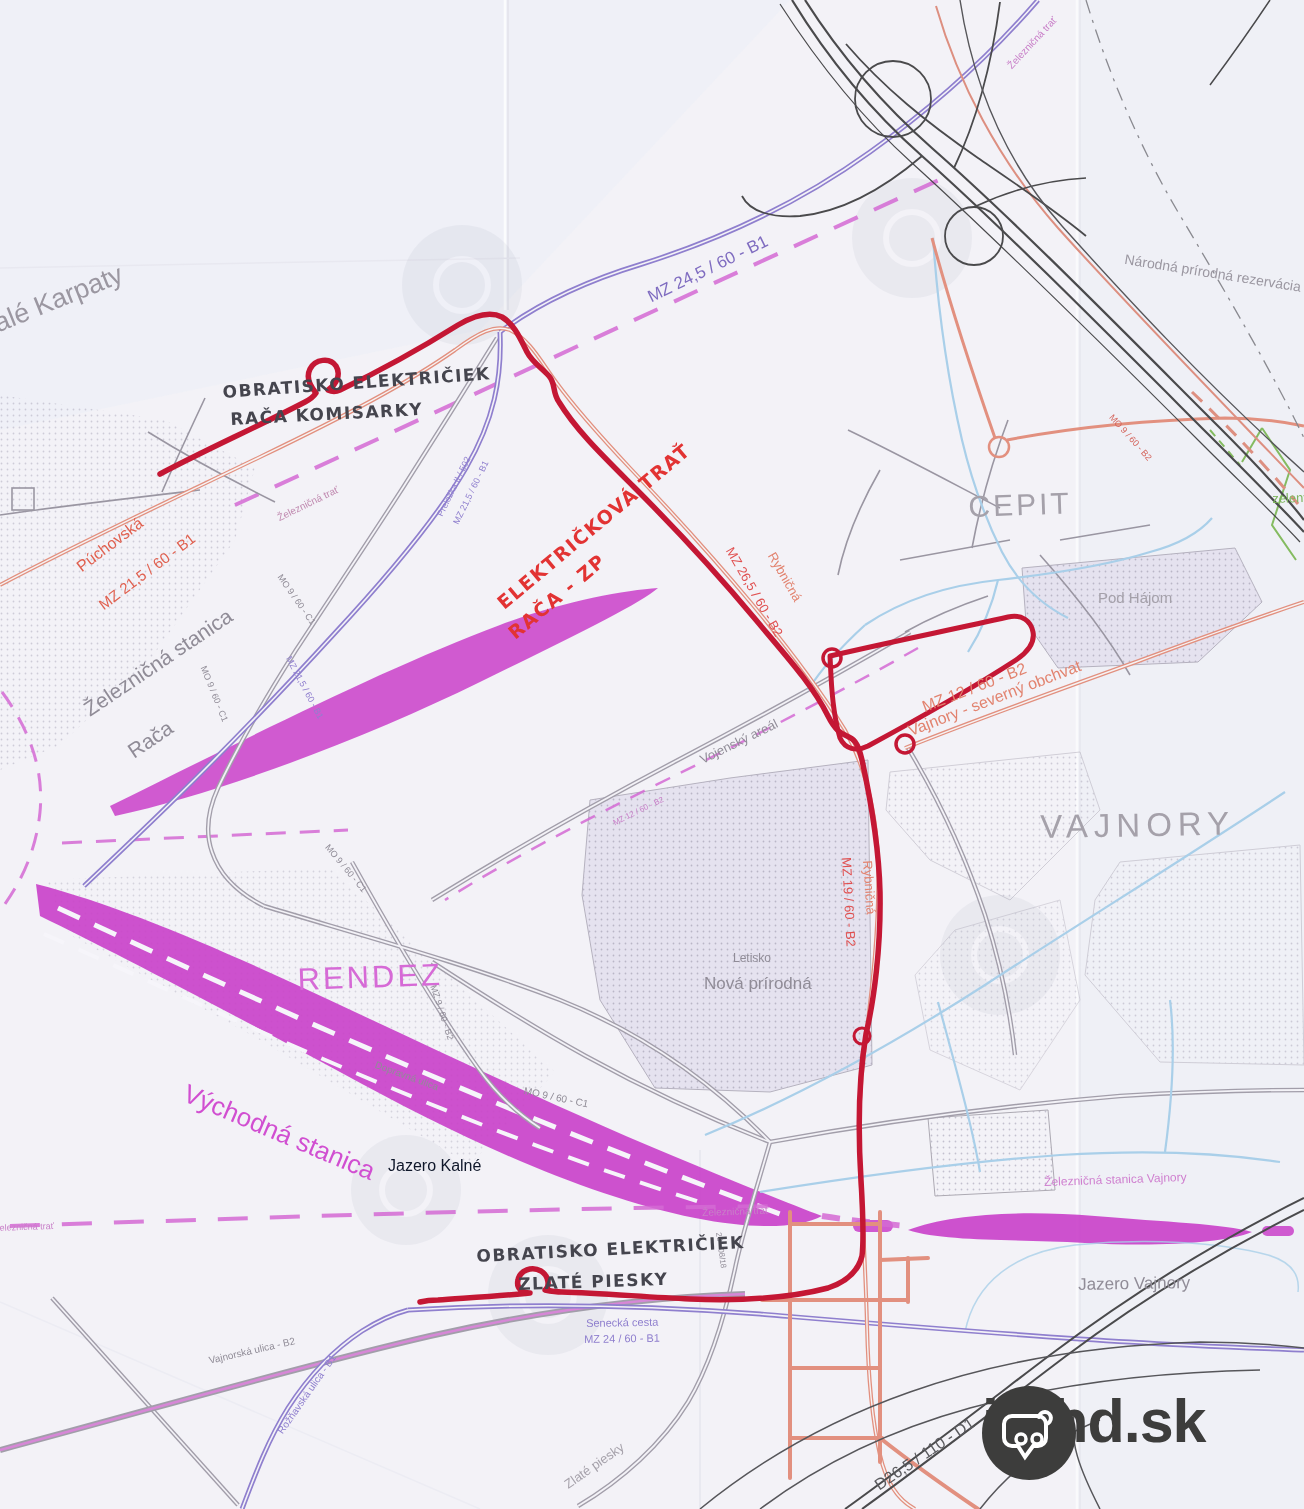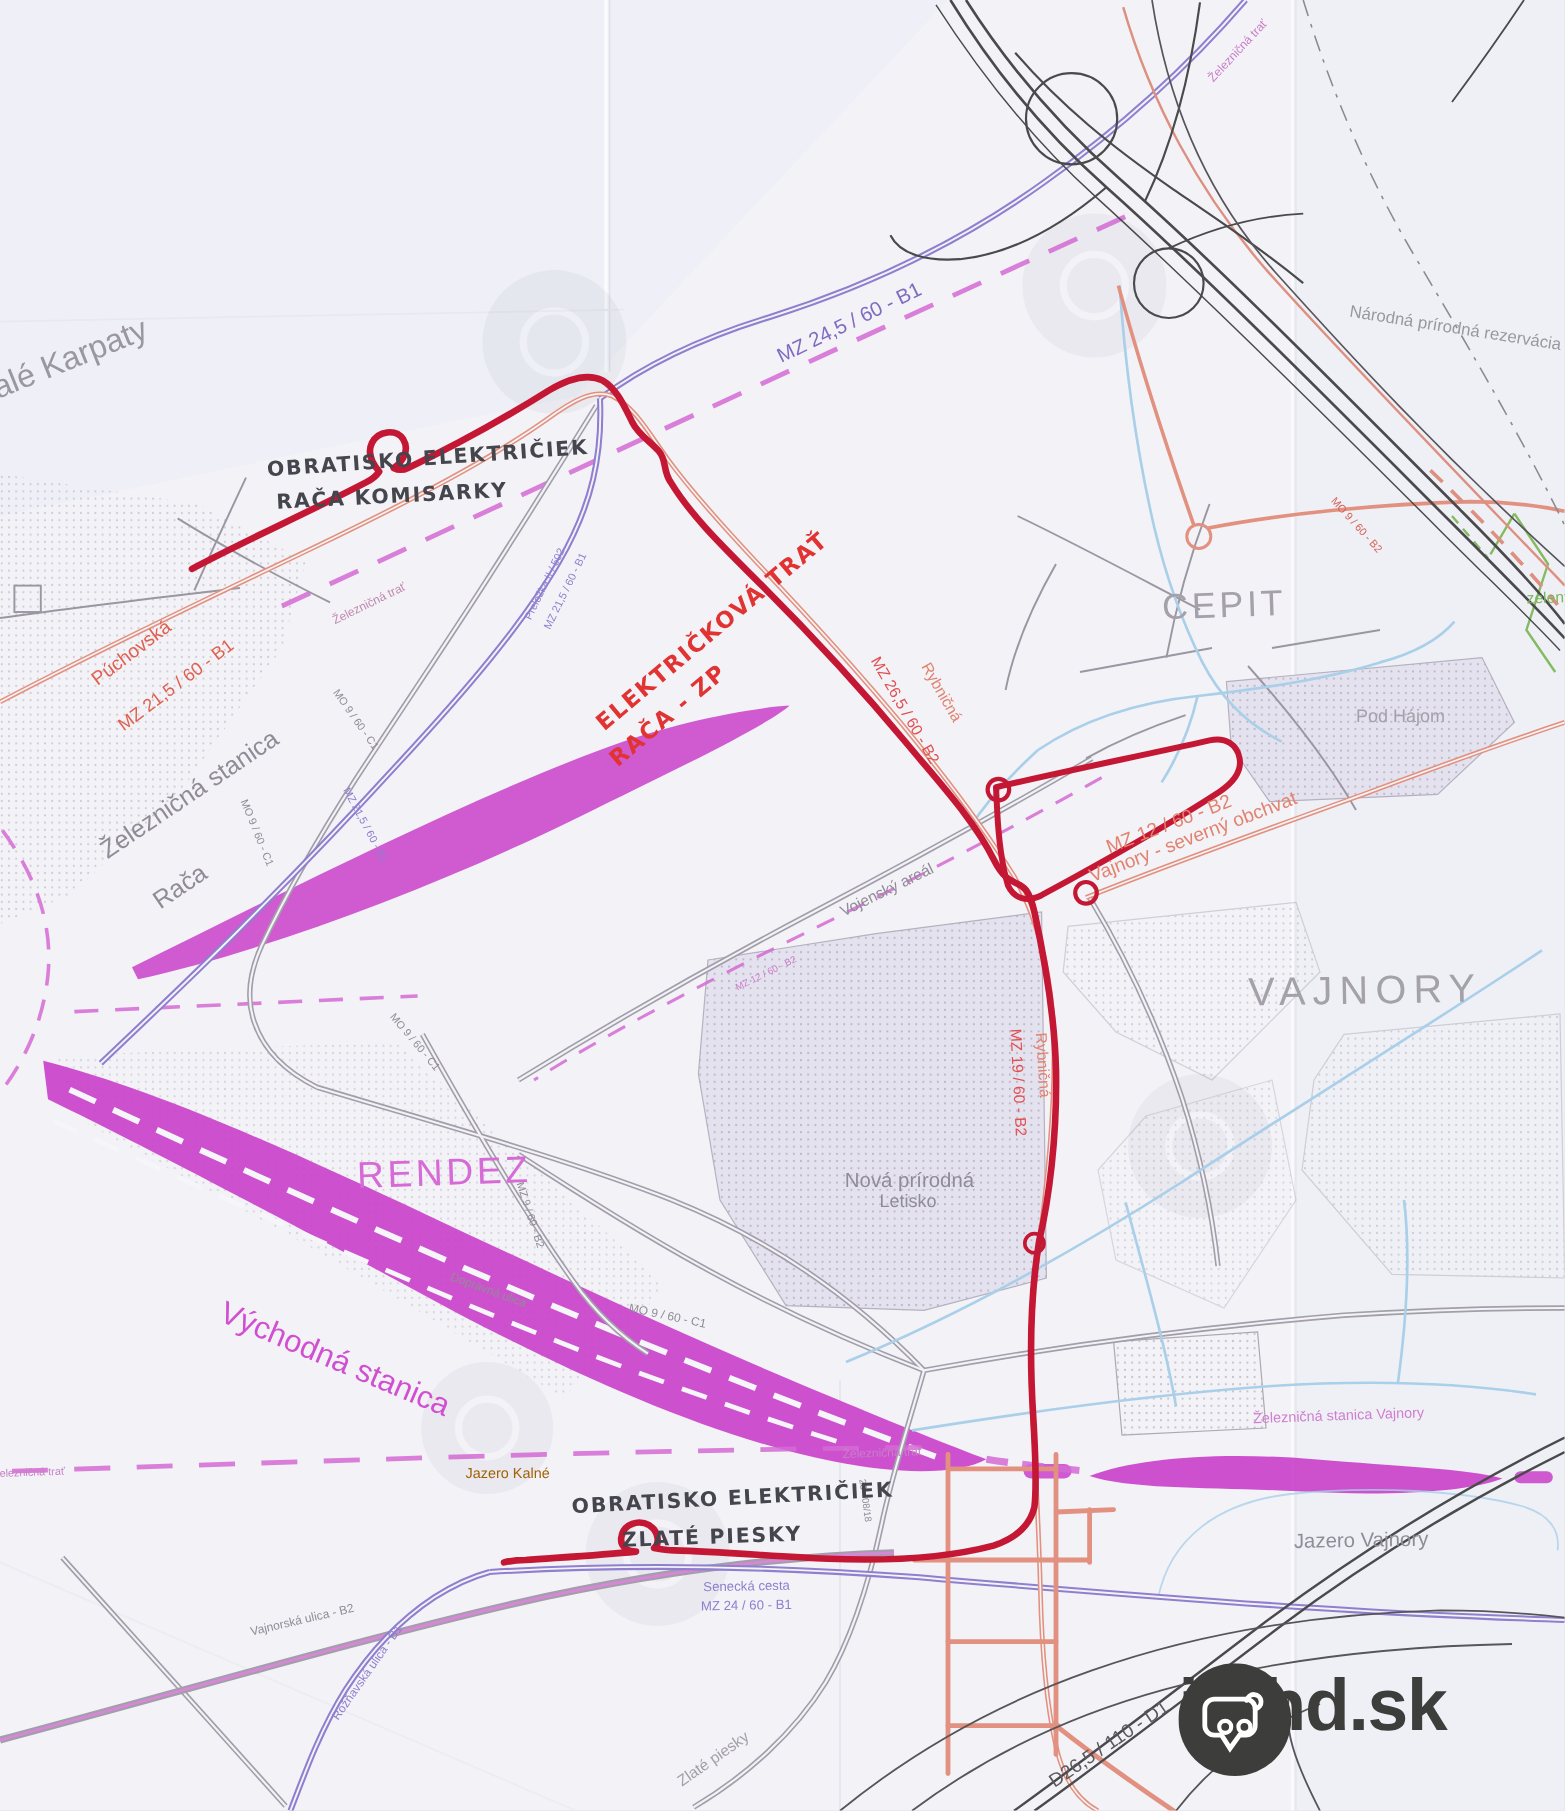--- a/index.html
+++ b/index.html
@@ -252,53 +252,53 @@
       <div class="lbl " style="left: 96px; top: 600px; font-size: 15px; color: rgb(224, 96, 79); transform: rotate(-37deg);">MZ 21,5 / 60 - B1</div>
       <div class="lbl " style="left: 276px; top: 514px; font-size: 10px; color: rgb(192, 138, 176); transform: rotate(-26deg);">Železničná trať</div>
       <div class="lbl " style="left: 436px; top: 514px; font-size: 9px; color: rgb(143, 127, 206); transform: rotate(-64deg);">Preložka II / 502</div>
       <div class="lbl " style="left: 452px; top: 522px; font-size: 9px; color: rgb(143, 127, 206); transform: rotate(-64deg);">MZ 21,5 / 60 - B1</div>
       <div class="lbl " style="left: 80px; top: 702px; font-size: 21px; color: rgb(144, 140, 151); transform: rotate(-34deg);">Železničná stanica</div>
       <div class="lbl " style="left: 124px; top: 744px; font-size: 21px; color: rgb(144, 140, 151); transform: rotate(-34deg);">Rača</div>
       <div class="lbl " style="left: 283px; top: 573px; font-size: 9px; color: rgb(144, 140, 151); transform: rotate(55deg);">MO 9 / 60 - C1</div>
       <div class="lbl " style="left: 207px; top: 665px; font-size: 9px; color: rgb(144, 140, 151); transform: rotate(68deg);">MO 9 / 60 - C1</div>
       <div class="lbl " style="left: 292px; top: 655px; font-size: 9px; color: rgb(143, 127, 206); transform: rotate(62deg);">MZ 21,5 / 60 - B1</div>
       <div class="lbl " style="left: 968px; top: 492px; font-size: 30px; color: rgb(165, 161, 170); letter-spacing: 3px; transform: rotate(-2deg);">CEPIT</div>
-      <div class="lbl " style="left: 1098px; top: 590px; font-size: 15px; color: rgb(165, 161, 170); transform: rotate(0deg); margin-left: 32px;">Pod Hájom</div>
+      <div class="lbl " style="left: 1098px; top: 590px; font-size: 15px; color: rgb(165, 161, 170); transform: rotate(0deg);">Pod Hájom</div>
       <div class="lbl " style="left: 1114px; top: 413px; font-size: 9px; color: rgb(212, 99, 90); transform: rotate(48deg);">MO 9 / 60 - B2</div>
       <div class="lbl " style="left: 1272px; top: 492px; font-size: 13px; color: rgb(124, 181, 92); transform: rotate(-2deg);">zelený</div>
       <div class="lbl " style="left: 920px; top: 700px; font-size: 16px; color: rgb(226, 131, 111); transform: rotate(-21deg);">MZ 12 / 60 - B2</div>
       <div class="lbl " style="left: 906px; top: 724px; font-size: 16px; color: rgb(226, 131, 111); transform: rotate(-21deg);">Vajnory - severný obchvat</div>
       <div class="lbl " style="left: 1040px; top: 810px; font-size: 33px; color: rgb(165, 161, 170); letter-spacing: 6px; transform: rotate(-1deg);">VAJNORY</div>
       <div class="lbl " style="left: 735px; top: 545px; font-size: 13px; color: rgb(224, 80, 80); transform: rotate(60deg);">MZ 26,5 / 60 - B2</div>
       <div class="lbl " style="left: 777px; top: 550px; font-size: 13px; color: rgb(226, 131, 111); transform: rotate(60deg);">Rybničná</div>
       <div class="lbl " style="left: 853px; top: 857px; font-size: 13px; color: rgb(224, 80, 80); transform: rotate(87deg);">MZ 19 / 60 - B2</div>
       <div class="lbl " style="left: 874px; top: 860px; font-size: 13px; color: rgb(226, 131, 111); transform: rotate(86deg);">Rybničná</div>
       <div class="lbl " style="left: 297px; top: 964px; font-size: 31px; color: rgb(214, 106, 214); letter-spacing: 3px; transform: rotate(-2deg);">RENDEZ</div>
       <div class="lbl " style="left: 437px; top: 984px; font-size: 9px; color: rgb(144, 140, 151); transform: rotate(72deg);">MZ 9 / 60 - B2</div>
       <div class="lbl " style="left: 377px; top: 1060px; font-size: 10px; color: rgb(144, 140, 151); transform: rotate(20deg);">Dopravná ulica</div>
       <div class="lbl " style="left: 330px; top: 843px; font-size: 9px; color: rgb(144, 140, 151); transform: rotate(50deg);">MO 9 / 60 - C1</div>
       <div class="lbl " style="left: 525px; top: 1086px; font-size: 10px; color: rgb(144, 140, 151); transform: rotate(12deg);">MO 9 / 60 - C1</div>
       <div class="lbl " style="left: 190px; top: 1080px; font-size: 26px; color: rgb(209, 79, 209); transform: rotate(23deg);">Východná stanica</div>
-      <div class="lbl " style="left: 388px; top: 1222px; font-size: 12px; color: #a16207; transform: rotate(0deg);">Jazero Kalné</div>
+      <div class="lbl " style="left: 388px; top: 1158px; font-size: 16px; color: #0f172a; transform: rotate(0deg);">Jazero Kalné</div>
       <div class="lbl " style="left: -6px; top: 1224px; font-size: 9px; color: rgb(200, 127, 200); transform: rotate(-2deg);">Železničná trať</div>
       <div class="lbl " style="left: 702px; top: 1208px; font-size: 10px; color: rgb(200, 127, 200); transform: rotate(-2deg);">Železničná trať</div>
       <div class="lbl " style="left: 722px; top: 1232px; font-size: 8px; color: rgb(144, 140, 151); transform: rotate(82deg);">28 - 08/18</div>
       <div class="lbl hand" style="left: 476px; top: 1248px; font-size: 17px; transform: rotate(-3deg);">OBRATISKO ELEKTRIČIEK</div>
       <div class="lbl hand" style="left: 518px; top: 1276px; font-size: 17px; transform: rotate(-2deg);">ZLATÉ PIESKY</div>
       <div class="lbl " style="left: 586px; top: 1318px; font-size: 11px; color: rgb(143, 127, 206); transform: rotate(-1deg);">Senecká cesta</div>
       <div class="lbl " style="left: 584px; top: 1334px; font-size: 11px; color: rgb(143, 127, 206); transform: rotate(-1deg);">MZ 24 / 60 - B1</div>
       <div class="lbl " style="left: 1078px; top: 1276px; font-size: 17px; color: rgb(144, 140, 151); transform: rotate(-1deg);">Jazero Vajnory</div>
       <div class="lbl " style="left: 1044px; top: 1176px; font-size: 12px; color: rgb(207, 127, 207); transform: rotate(-2deg);">Železničná stanica Vajnory</div>
       <div class="lbl " style="left: 872px; top: 1480px; font-size: 16px; color: rgb(90, 90, 94); transform: rotate(-34deg);">D26,5 / 110 - D1</div>
       <div class="lbl " style="left: 208px; top: 1356px; font-size: 10px; color: rgb(144, 140, 151); transform: rotate(-13deg);">Vajnorská ulica - B2</div>
       <div class="lbl " style="left: 276px; top: 1430px; font-size: 10px; color: rgb(143, 127, 206); transform: rotate(-55deg);">Rožňavská ulica - B1</div>
       <div class="lbl " style="left: 562px; top: 1480px; font-size: 13px; color: rgb(165, 161, 170); transform: rotate(-35deg);">Zlaté piesky</div>
       <div class="lbl " style="left: 698px; top: 754px; font-size: 13px; color: rgb(144, 140, 151); transform: rotate(-26deg);">Vojenský areál</div>
       <div class="lbl " style="left: 612px; top: 820px; font-size: 8px; color: rgb(200, 127, 200); transform: rotate(-26deg);">MZ 12 / 60 - B2</div>
-      <div class="lbl " style="left: 733px; top: 952px; font-size: 15px; color: rgb(144, 140, 151); transform: rotate(0deg); margin-top: 42px;">Letisko</div>
+      <div class="lbl " style="left: 733px; top: 952px; font-size: 12px; color: rgb(144, 140, 151); transform: rotate(0deg);">Letisko</div>
       <div class="lbl " style="left: 704px; top: 975px; font-size: 17px; color: rgb(144, 140, 151); transform: rotate(0deg);">Nová prírodná</div>
     </div>
 
 <div id="brand">
   <svg width="94" height="94" viewBox="0 0 94 94">
     <circle cx="47" cy="47" r="47" fill="#3d3d3c"></circle>
     <path d="M30,30 h26 a8,8 0 0 1 8,8 v14 a8,8 0 0 1 -8,8 h-5 l-8,11 l-7,-11 h-6 a8,8 0 0 1 -8,-8 v-14 a8,8 0 0 1 8,-8 z" fill="none" stroke="#ffffff" stroke-width="4"></path>
     <path d="M64,38 a6,6 0 1 0 -7,-7" fill="none" stroke="#ffffff" stroke-width="4" stroke-linecap="round"></path>
     <circle cx="39" cy="53" r="5" fill="none" stroke="#ffffff" stroke-width="3.5"></circle>
     <circle cx="55" cy="53" r="5" fill="none" stroke="#ffffff" stroke-width="3.5"></circle>

